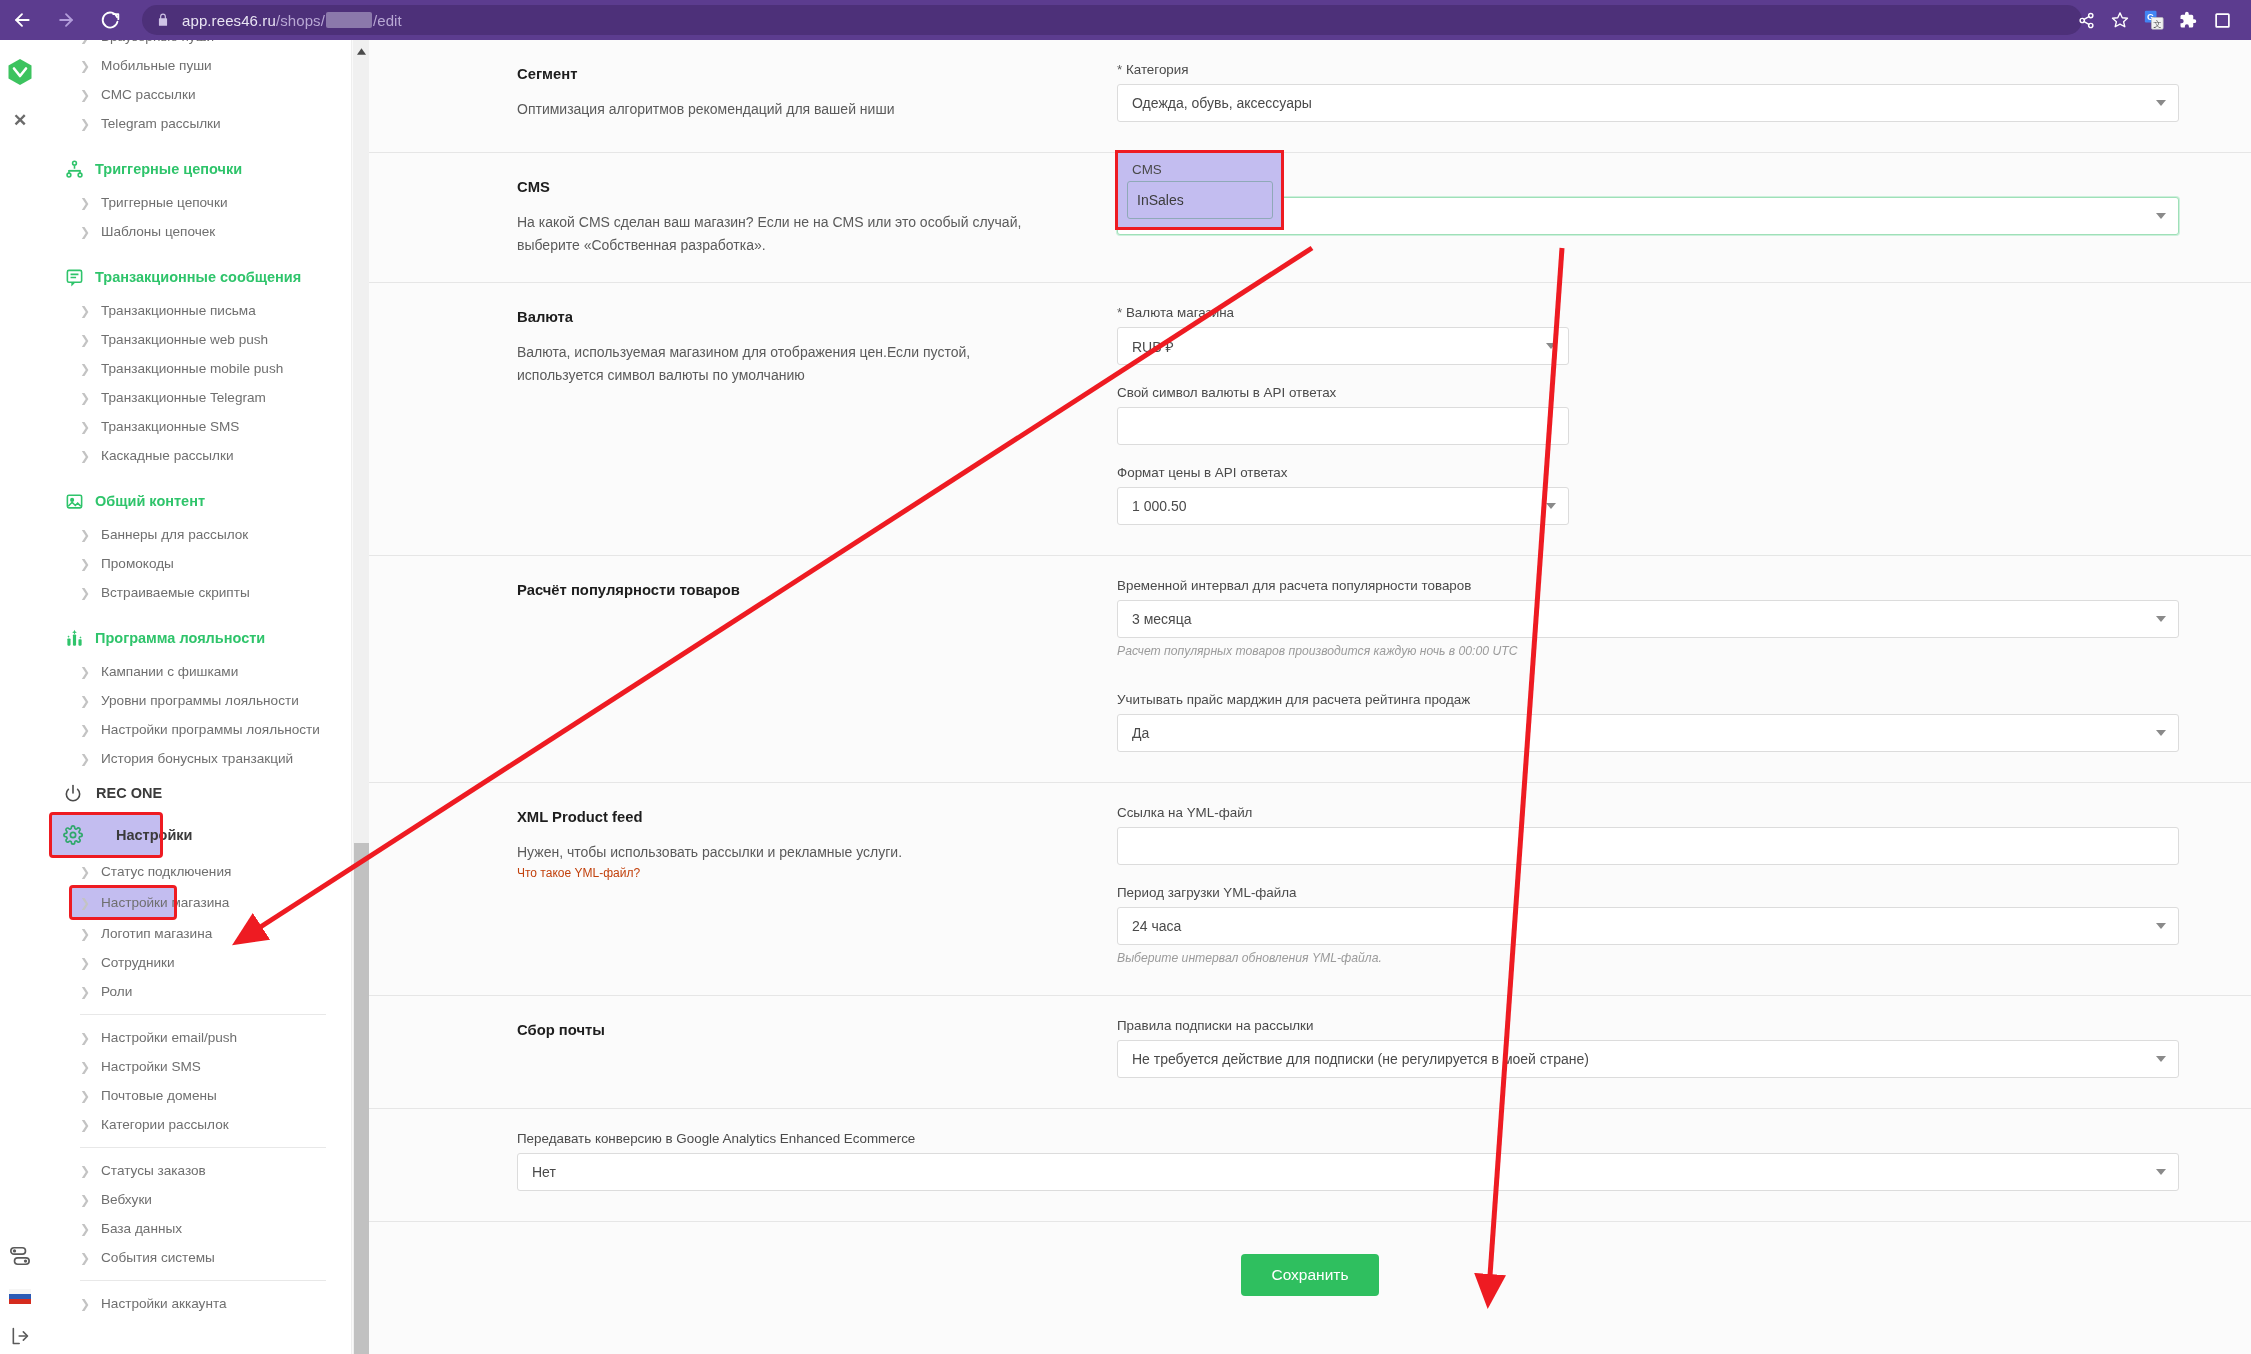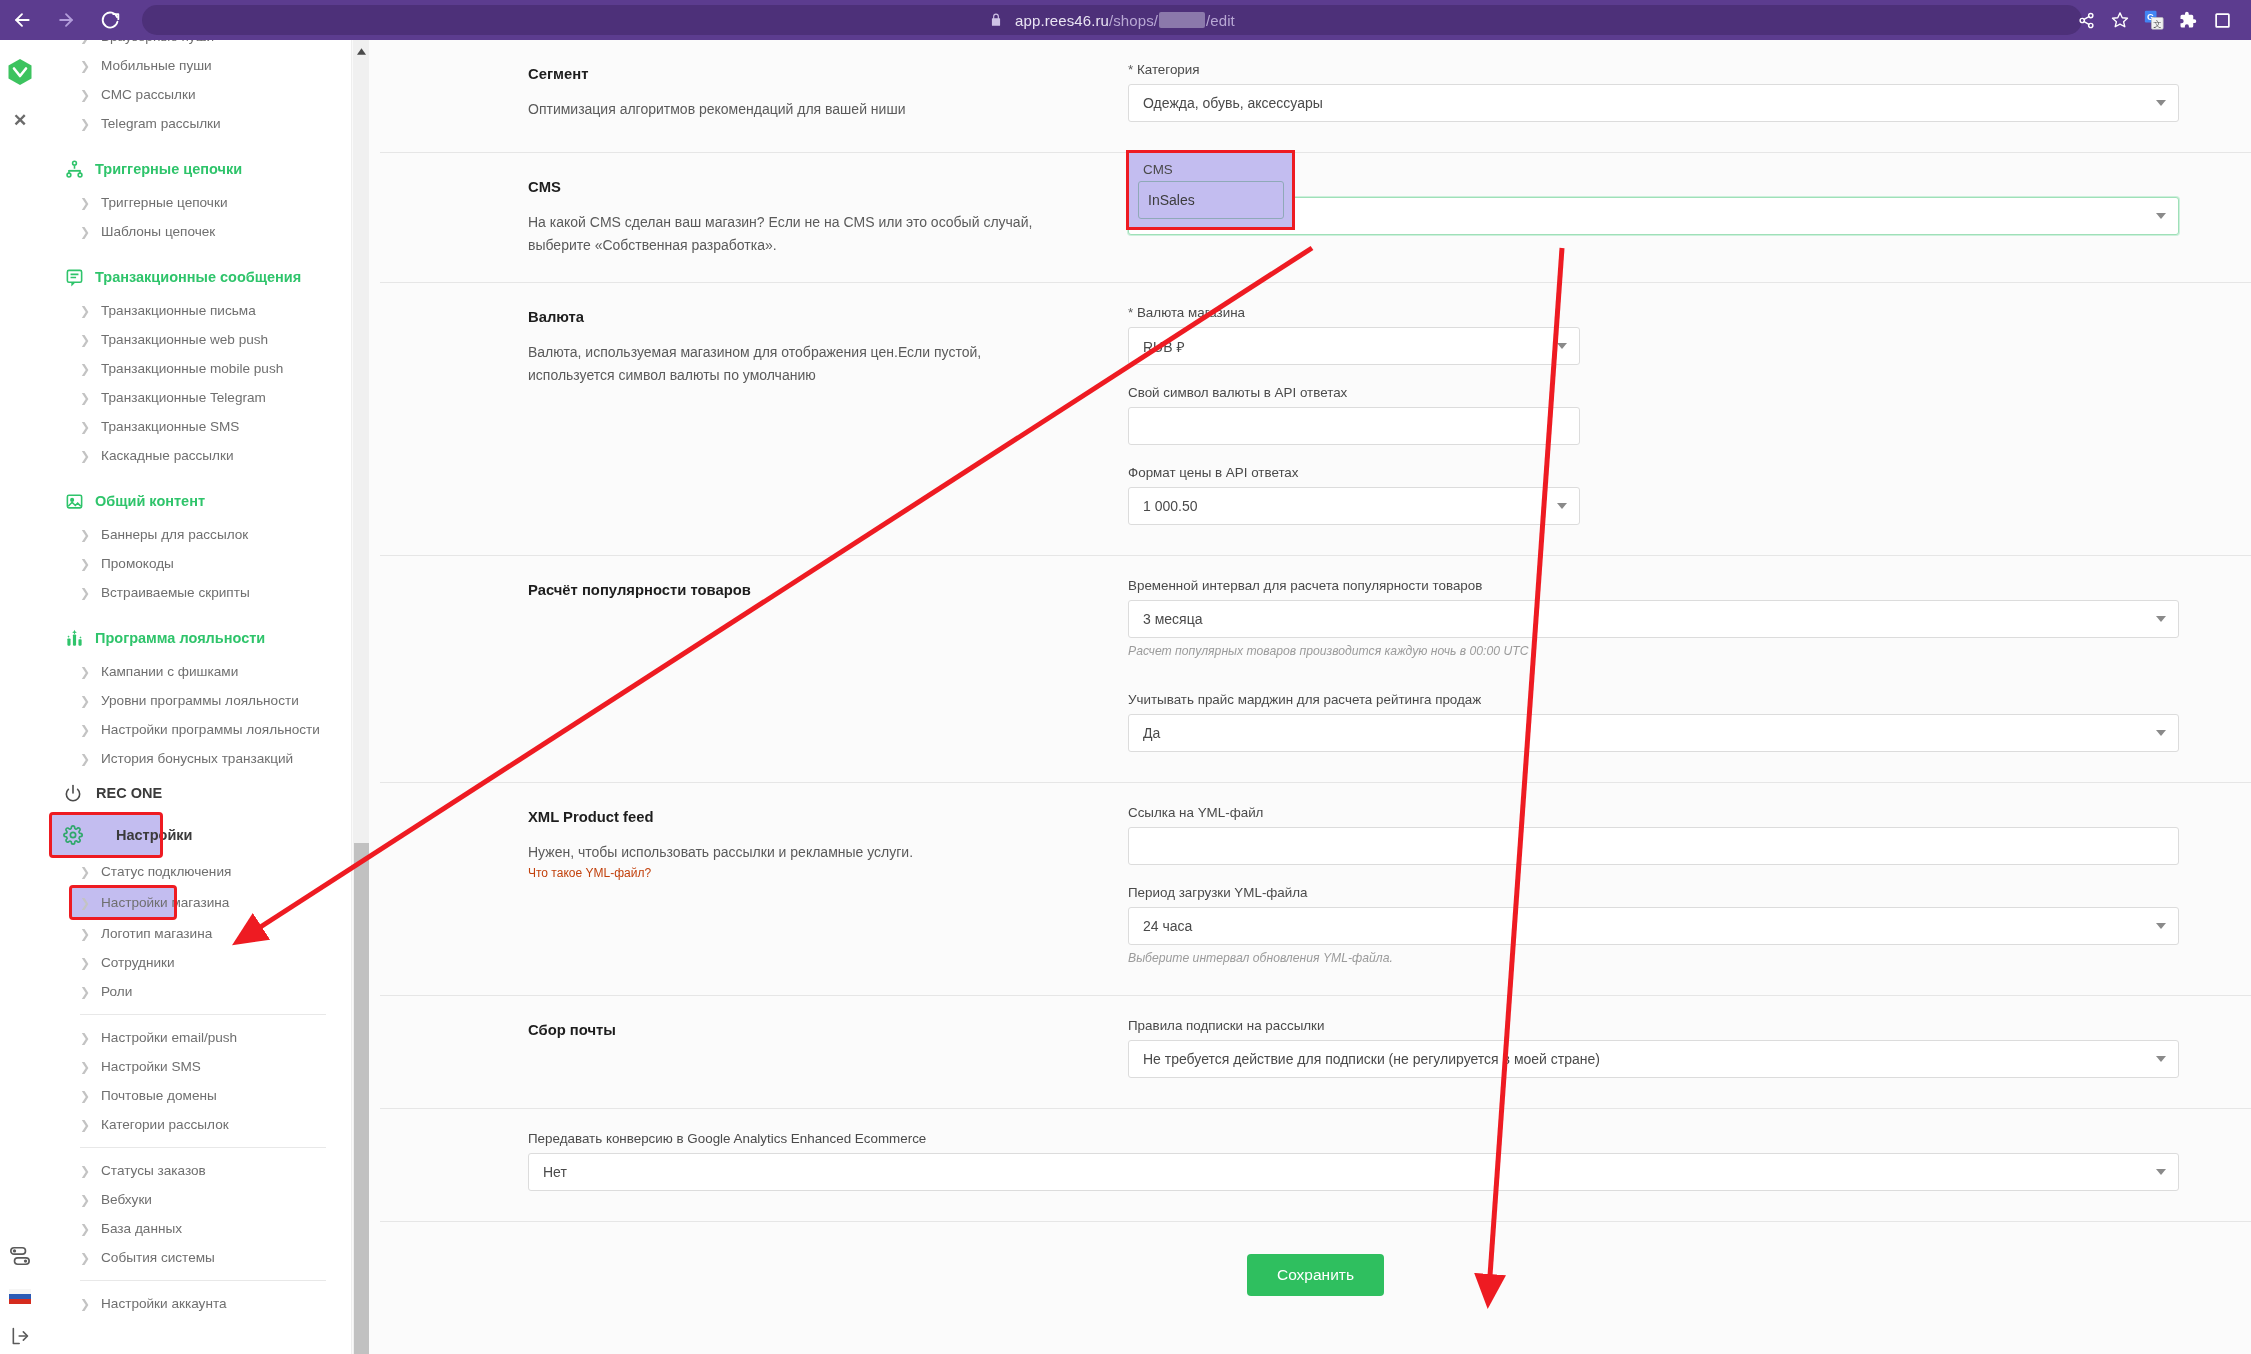--- a/index.html
+++ b/index.html
@@ -21,21 +21,20 @@
     color: #ffffff;
   }
   #browser-chrome .navbtn svg { display: block; }
   #omnibox {
     margin-left: 10px;
     height: 30px; flex: 0 0 auto; width: 1940px;
     background: #4d3079;
     border-radius: 16px;
     display: flex; align-items: center;
     padding: 0 14px;
-    justify-content: center;
   }
   #omnibox .lock { margin-right: 12px; display: flex; align-items: center; }
   #url-text {
     color: #e9e4f3; font-size: 15px; letter-spacing: .1px;
     white-space: nowrap; display: flex; align-items: center;
   }
   #url-text .dim { color: #b8a8d4; }
   #url-text .redacted {
     display: inline-block; width: 46px; height: 16px;
     background: #8b79ab; border-radius: 2px; margin: 0 1px; vertical-align: middle;
@@ -115,21 +114,21 @@
     position: absolute; left: 0; top: 4px; width: 17px; height: 14px;
     display: flex; align-items: center; justify-content: center;
   }
   #sb-thumb {
     position: absolute; left: 1px; top: 803px; width: 15px; height: 511px;
     background: #c1c1c1; border-radius: 0;
   }
 
   
   #main {
-    position: absolute; left: 380px; top: 0; right: 0; height: 1314px;
+    position: absolute; left: 369px; top: 0; right: 0; height: 1314px;
     background: #fbfbfb; overflow: hidden;
   }
   .section {
     display: flex;
     padding: 0 72px 0 148px;
     border-bottom: 1px solid #e6e6e6;
   }
   .section:last-of-type { border-bottom: 1px solid #e6e6e6; }
   .sec-left { width: 600px; flex: 0 0 600px; padding-top: 26px; padding-bottom: 26px; }
   .sec-right { flex: 1; padding-top: 22px; padding-bottom: 26px; min-width: 0; }

